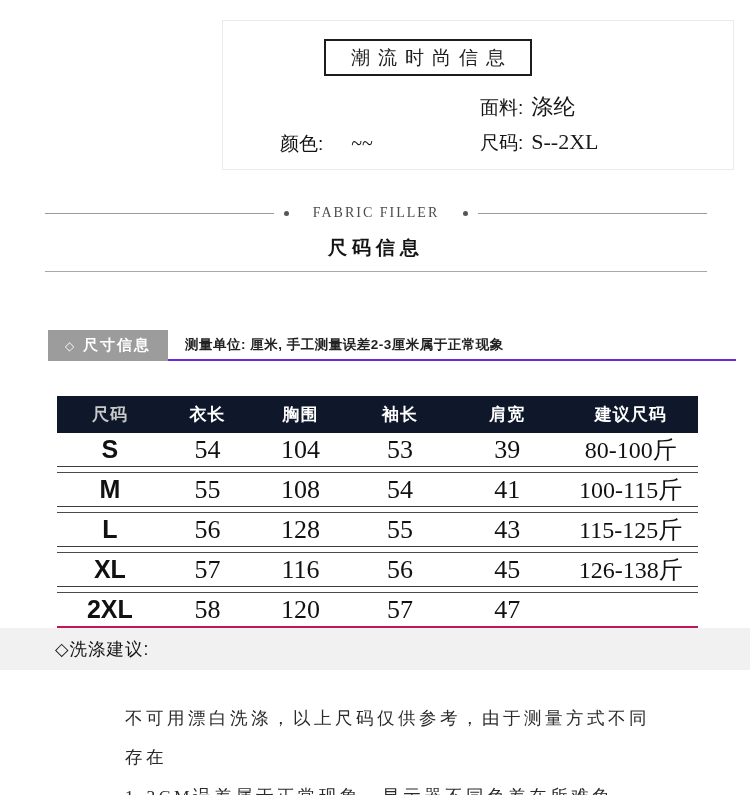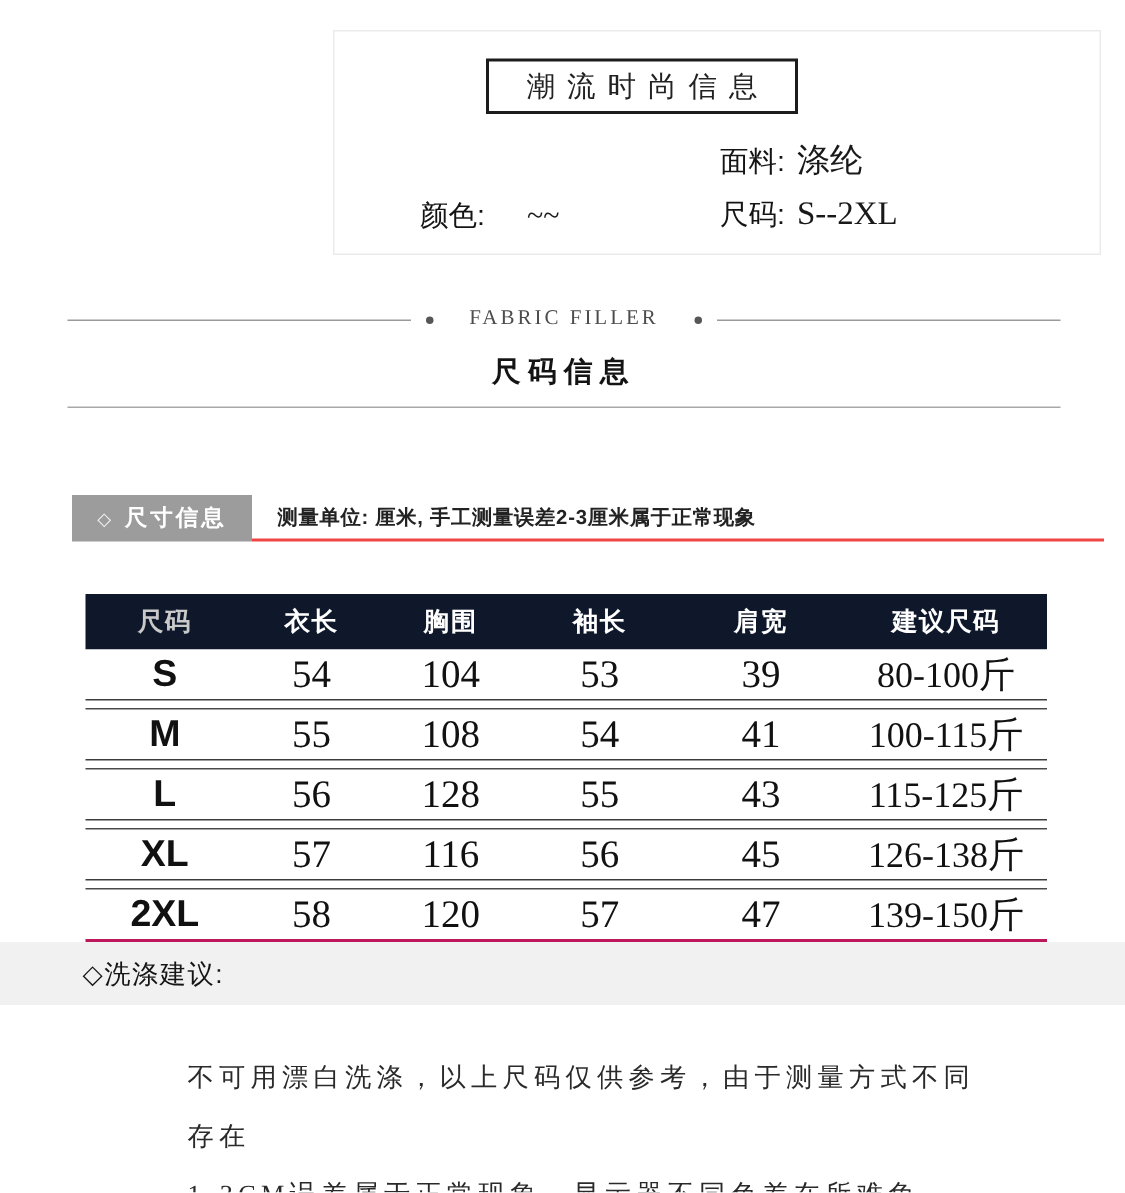--- a/index.html
+++ b/index.html
@@ -43,21 +43,21 @@
   .rule{position:absolute;left:45px;top:271px;width:662px;height:1px;background:#a8a8a8;}
 
   .ribbon{
     position:absolute;left:48px;top:330px;width:120px;height:31px;background:#9c9c9c;
     display:flex;align-items:center;justify-content:center;color:#ffffff;
   }
   .ribbon .diamond{font-size:12px;margin-right:9px;color:#f4f4f4;}
   .ribbon .rlabel{font-size:15px;font-weight:bold;letter-spacing:2px;}
   .measure-note{
     position:absolute;left:168px;top:330px;width:568px;height:29px;
-    border-bottom:2px solid #ef4444;display:flex;align-items:center;text-align:center;
+    border-bottom:2px solid #6d28d9;display:flex;align-items:center;text-align:center;
   }
   .measure-note .ntext{font-size:13.5px;font-weight:bold;color:#222;padding-left:17px;letter-spacing:0.5px;}
 
   .size-table{position:absolute;left:57px;top:396px;width:641px;}
   .trow{display:flex;align-items:center;}
   .thead{background:#0f172a;height:37px;}
   .thead .cell{color:#ffffff;font-size:17px;font-weight:bold;letter-spacing:1px;}
   .thead .c0{color:#c9c9c9;}
   .tdata{height:33px;border-bottom:1.5px solid #3c3c3c;background:#fff;}
   .tdata + .tdata{margin-top:5px;border-top:1px solid #4a4a4a;}
@@ -161,21 +161,20 @@
       <div class="cell c3">56</div>
       <div class="cell c4">45</div>
       <div class="cell c5">126-138斤</div>
     </div>
     <div class="trow tdata">
       <div class="cell c0">2XL</div>
       <div class="cell c1">58</div>
       <div class="cell c2">120</div>
       <div class="cell c3">57</div>
       <div class="cell c4">47</div>
-      <div class="cell c5">139-150斤</div>
     </div>
   </div>
 
   <div class="wash-band">
     <span class="wtext">◇洗涤建议:</span>
   </div>
 
   <div class="disclaimer">
     <div>不可用漂白洗涤，以上尺码仅供参考，由于测量方式不同存在</div>
     <div>1-3CM误差属于正常现象。显示器不同色差在所难免.</div>

